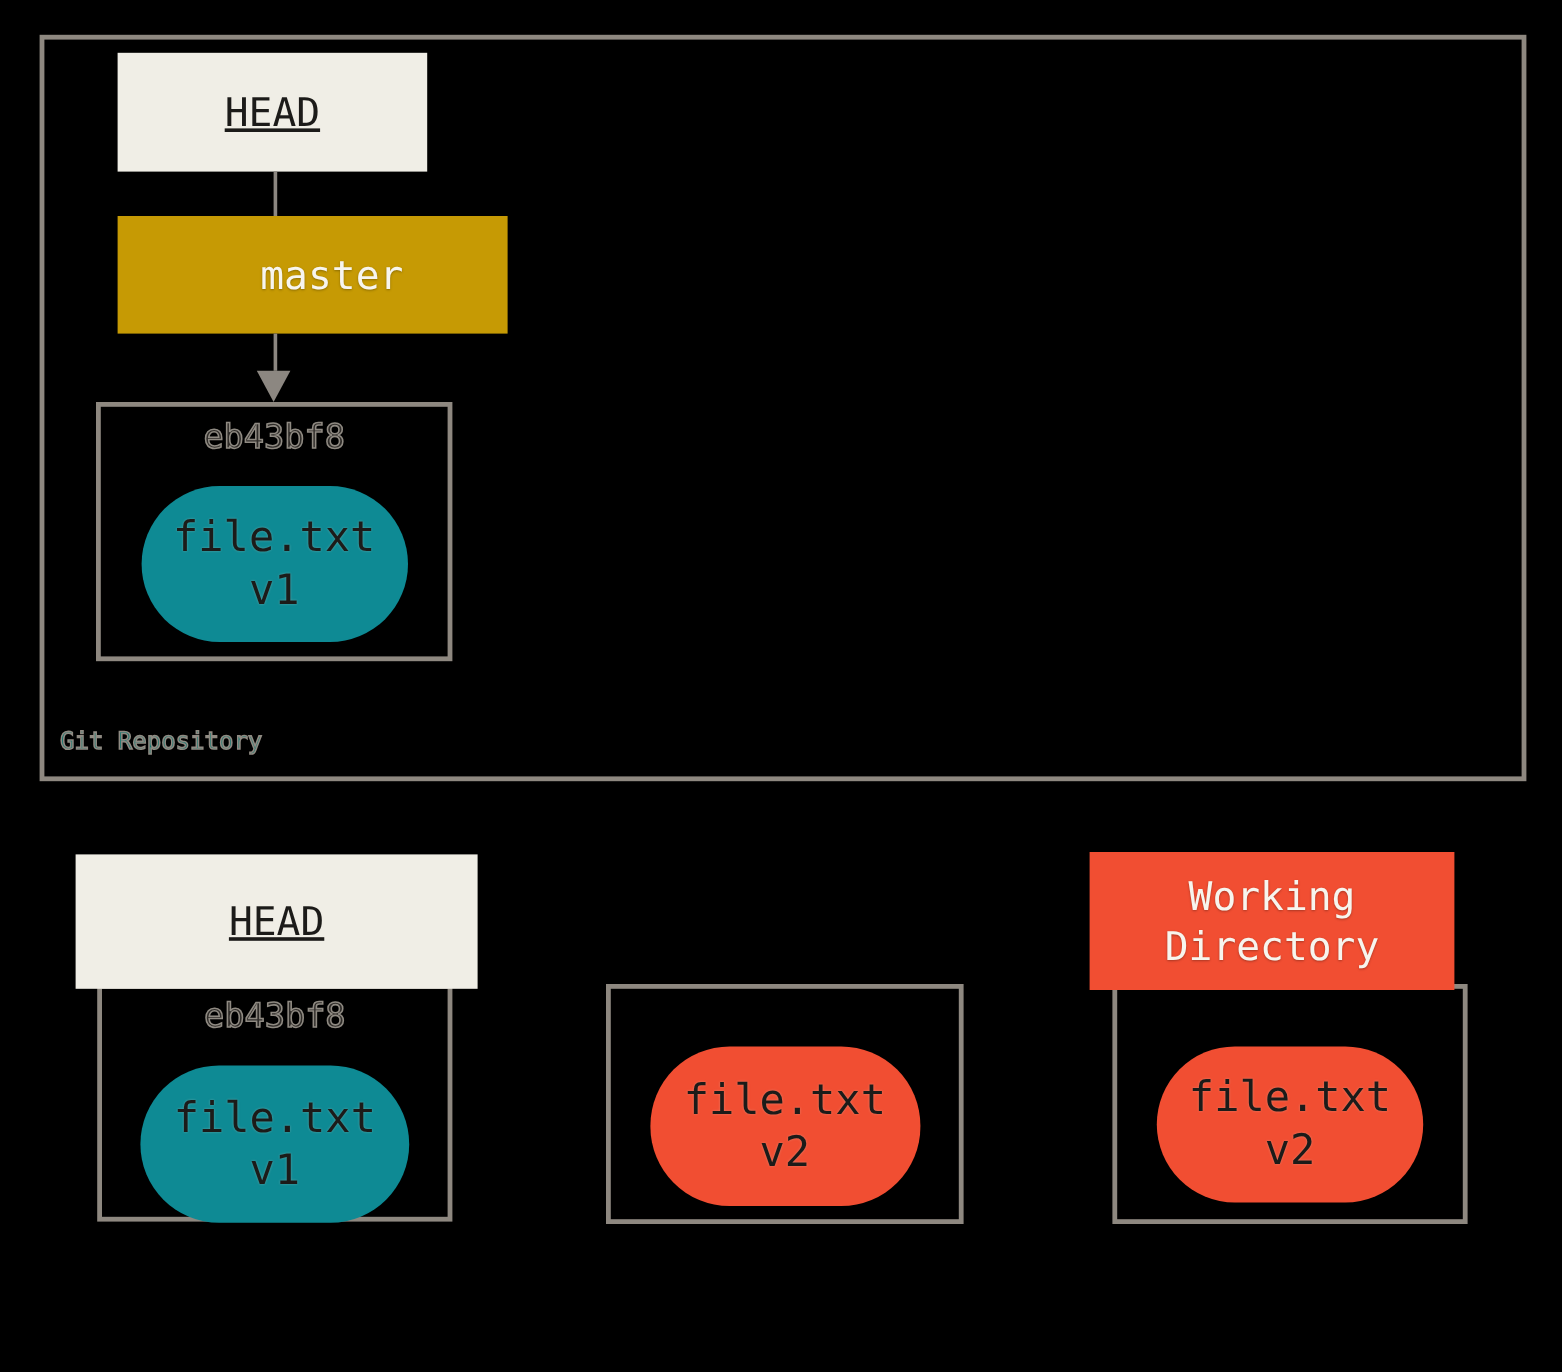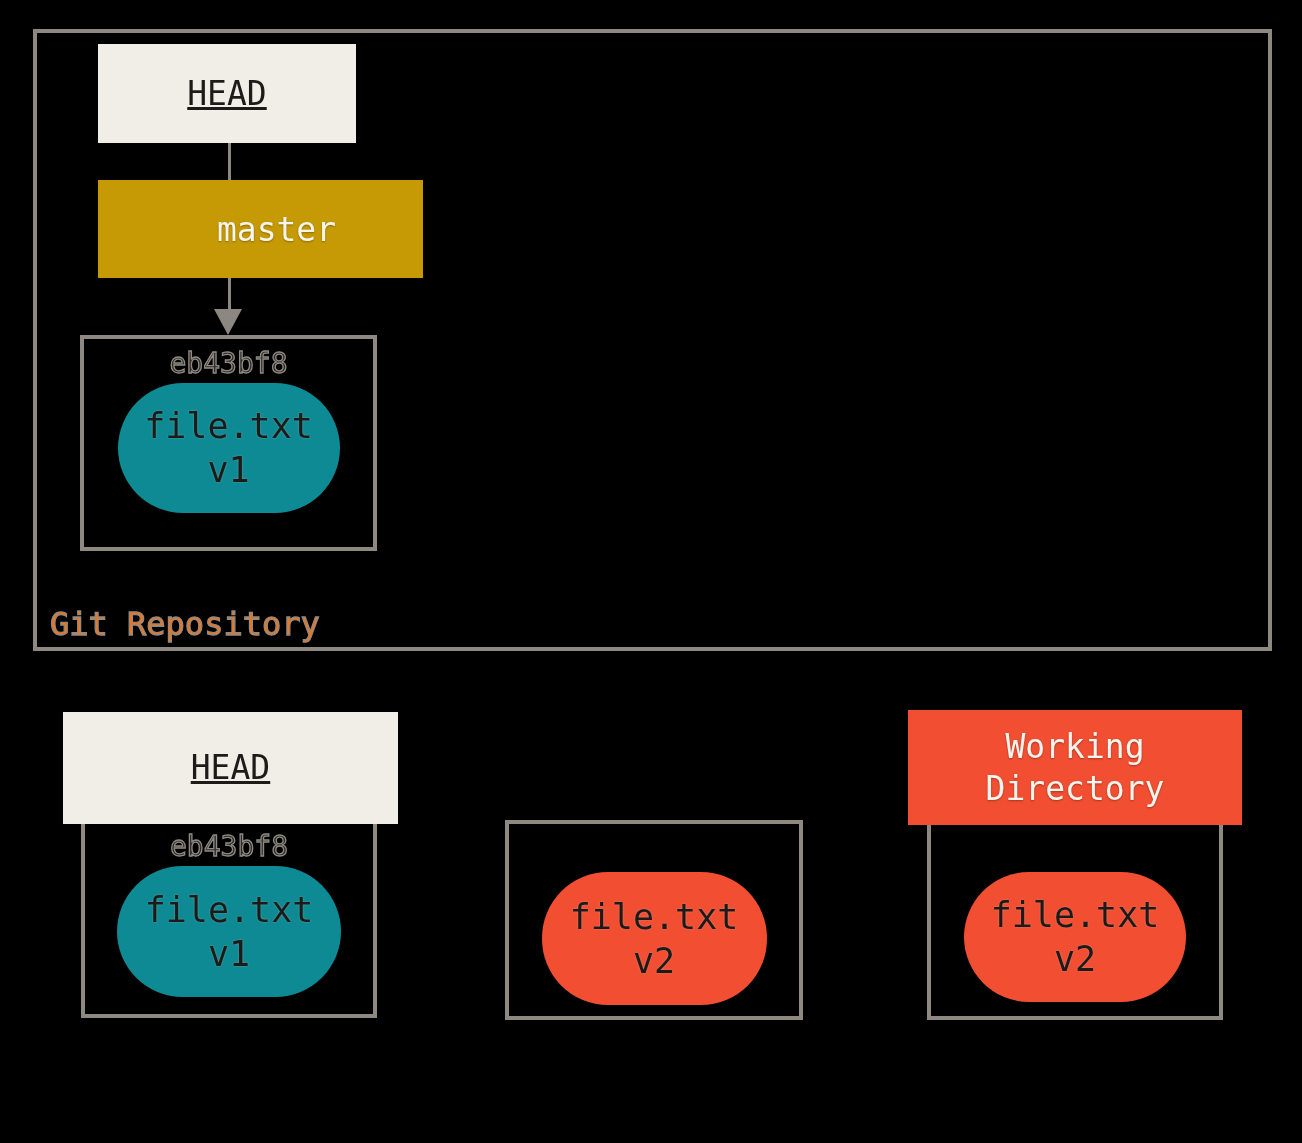--- a/index.html
+++ b/index.html
@@ -51,30 +51,30 @@
     text-align: center;
   }
   .hash {
     margin-top: 8px;
     font-size: 28px;
     line-height: 34px;
     color: #2E2B28;
     -webkit-text-stroke: 1.3px var(--outline-text, #8F8A82);
   }
   .outline-label {
-    font-size: 32px;
-    color: #f97316;
+    font-size: 20px;
+    color: #0f766e;
     -webkit-text-stroke: 1.3px var(--outline-text, #8F8A82);
   }
 
   
   .blob {
     display: flex; flex-direction: column;
     align-items: center; justify-content: center;
-    margin: 2px auto 0 auto;
+    margin: 24px auto 0 auto;
     width: 222px; height: 130px;
     border-radius: 66px;
     font-size: 35px;
     line-height: 44px;
     color: var(--dark-text, #1C1B19);
     text-shadow: 0 0 2px rgba(215,210,200,0.40);
   }
   .blob.teal-fill   { background: var(--teal, #0E8A94); }
   .blob.orange-fill { background: var(--orange, #F14E32); }
   .blob.no-hash { margin-top: 48px; }
@@ -141,21 +141,21 @@
     </div>
   </div>
 
   <div class="abs cell-box col-box" style="left:505px; top:820px; width:298px; height:200px;">
     <div class="blob orange-fill no-hash" style="width:225px; height:133px;">
       <span>file.txt</span>
       <span>v2</span>
     </div>
   </div>
 
-  <div class="abs col-header orange-bg light-label" style="left:908px; top:710px; width:334px; height:115px;">
+  <div class="abs col-header orange-bg light-label" style="left:908px; top:710px; width:304px; height:115px;">
     <span>Working Directory</span>
   </div>
   <div class="abs cell-box col-box" style="left:927px; top:820px; width:296px; height:200px;">
     <div class="blob orange-fill no-hash">
       <span>file.txt</span>
       <span>v2</span>
     </div>
   </div>
 
 

